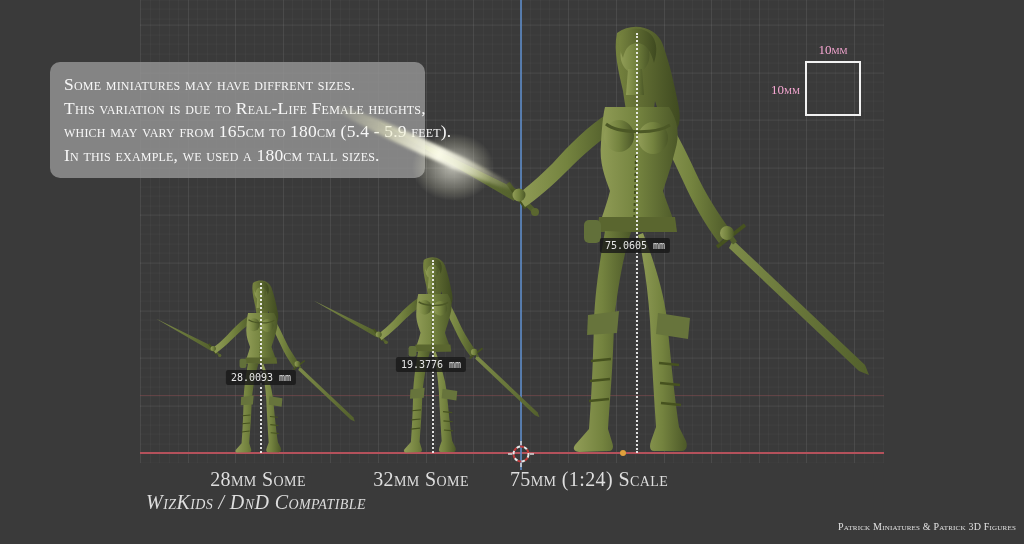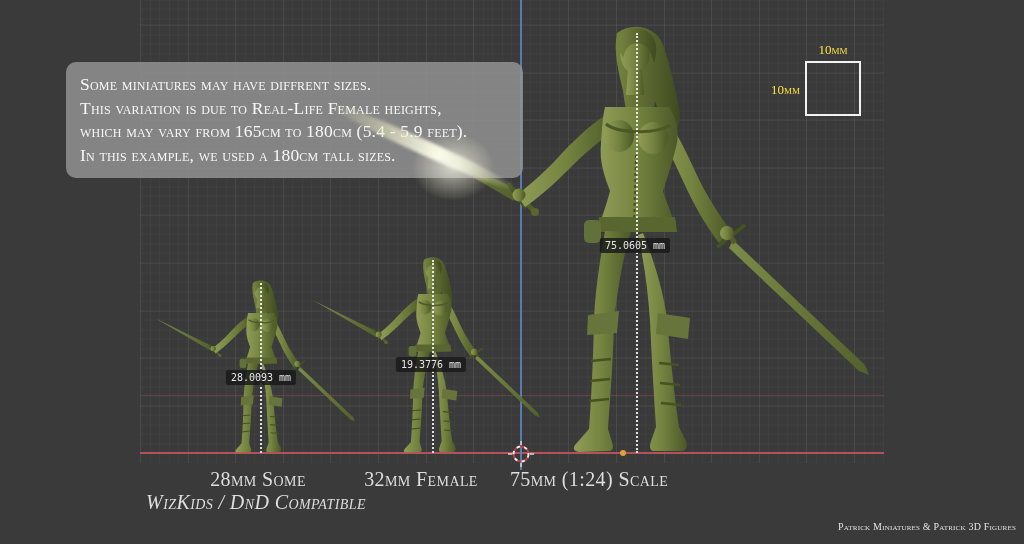--- a/index.html
+++ b/index.html
@@ -28,42 +28,42 @@
   
   .mline{position:absolute;width:0;border-left:2px dotted rgba(245,245,245,0.9);}
   .mlabel{
     position:absolute;transform:translateX(-50%);
     font-family:"DejaVu Sans Mono","Liberation Mono",monospace;
     font-size:10px;line-height:13px;color:#e6e6e6;
     background:rgba(24,24,24,0.82);padding:1px 5px;border-radius:2px;white-space:nowrap;
   }
   
   .infobox{
-    position:absolute;left:50px;top:62px;width:457px;height:116px;
+    position:absolute;left:50px;top:62px;width:375px;height:116px;
     background:rgba(146,146,146,0.85);border-radius:10px;
-    padding:11px 0 0 14px;box-sizing:border-box;margin-left:16px;
+    padding:11px 0 0 14px;box-sizing:border-box;
   }
   .infobox .line{
     font-variant:small-caps;font-size:17.5px;line-height:23.5px;
     color:#f7f7f7;white-space:nowrap;letter-spacing:.2px;
   }
   
   .flare-beam{
     position:absolute;left:322px;top:140px;width:205px;height:15px;border-radius:50%;
     background:linear-gradient(90deg, rgba(235,235,190,0) 0%, rgba(236,236,195,0.55) 30%,
       rgba(255,255,240,0.95) 58%, rgba(236,236,195,0.45) 80%, rgba(235,235,190,0) 100%);
     transform:rotate(24.5deg);filter:blur(1.5px);
   }
   .flare-glow{
     position:absolute;left:398px;top:122px;width:110px;height:90px;
     background:radial-gradient(closest-side, rgba(255,255,240,0.65), rgba(255,255,220,0.18) 55%, transparent 75%);
   }
   
   .refsquare{position:absolute;left:805px;top:61px;width:56px;height:55px;border:2px solid #f2f2f2;box-sizing:border-box;}
-  .reflabel{position:absolute;font-variant:small-caps;font-size:13px;color:#fde047;white-space:nowrap;}
+  .reflabel{position:absolute;font-variant:small-caps;font-size:13px;color:#f9a8d4;white-space:nowrap;}
   .reflabel.top{left:833px;top:42px;transform:translateX(-50%);}
   .reflabel.side{left:800px;top:82px;transform:translateX(-100%);}
   
   .scale-label{
     position:absolute;transform:translateX(-50%);
     font-variant:small-caps;font-size:20px;color:#dedede;
     letter-spacing:.4px;white-space:nowrap;
   }
   .watermark{
     position:absolute;right:8px;top:521px;
@@ -178,18 +178,18 @@
 
   <div class="flare-beam"></div>
   <div class="flare-glow"></div>
 
   <div class="refsquare"></div>
   <div class="reflabel top">10mm</div>
   <div class="reflabel side">10mm</div>
 
   <div class="scale-label" style="left:258px;top:468px;">28mm Some</div>
   <div class="scale-label" style="left:256px;top:491px;font-style:italic;">WizKids / DnD Compatible</div>
-  <div class="scale-label" style="left:421px;top:468px;">32mm Female</div>
+  <div class="scale-label" style="left:421px;top:468px;">32mm Some</div>
   <div class="scale-label" style="left:589px;top:468px;">75mm (1:24) Scale</div>
 
   <div class="watermark">Patrick Miniatures &amp; Patrick 3D Figures</div>
 
 </div>
 
 </body></html>

